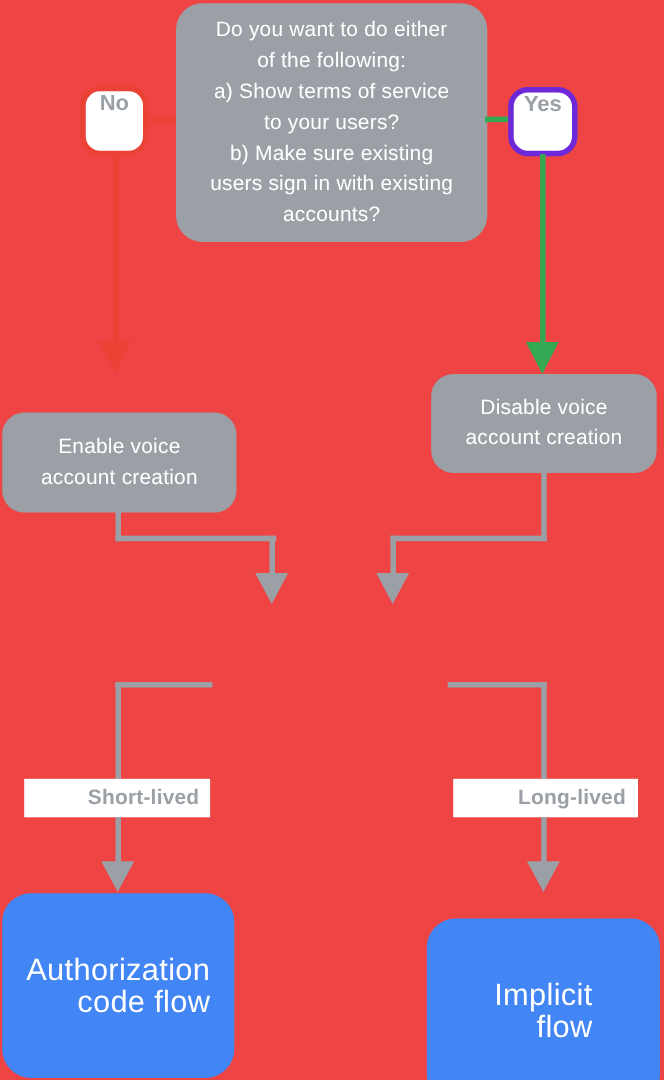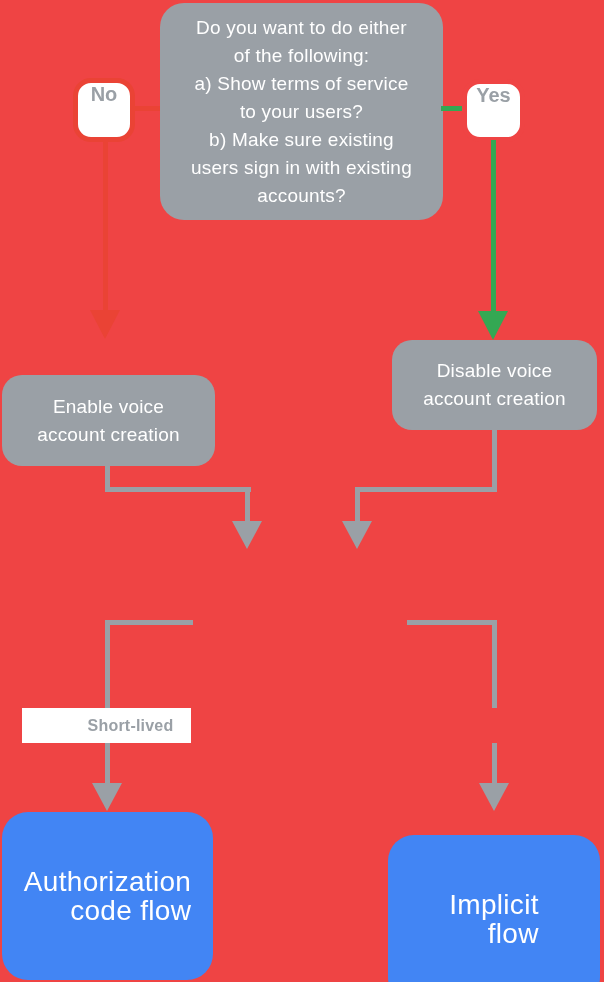--- a/index.html
+++ b/index.html
@@ -27,39 +27,39 @@
     font-size: 28px; line-height: 29px; font-weight: 400; letter-spacing: 0.3px; text-align: right;
   }
 
   
   .badge {
     background: #FFFFFF; border-radius: 18px;
     display: flex; align-items: flex-start; justify-content: center;
     color: #9AA0A6; font-size: 20px; font-weight: 700;
   }
   .badge-no  { border: 5px solid #EA4335; }
-  .badge-yes { border: 5px solid #ef4444; }
+  .badge-yes { border: 5px solid #6d28d9; }
 
   
   .line-red   { background: #EA4335; }
   .line-green { background: #34A853; }
   .line-gray  { background: #9AA0A6; }
 
   
   .arrow-down { width: 0; height: 0;
     border-left: 15px solid transparent; border-right: 15px solid transparent; }
   .arrow-red   { border-top: 29px solid #EA4335; }
   .arrow-green { border-top: 29px solid #34A853; }
   .arrow-gray  { border-top: 28px solid #9AA0A6; }
 
   
   .edge-label {
     background: #FFFFFF; color: #9AA0A6;
     display: flex; align-items: center; justify-content: center;
-    font-size: 16px; font-weight: 700; letter-spacing: 0.2px; padding-left: 48px;
+    font-size: 19px; font-weight: 700; letter-spacing: 0.2px; padding-left: 48px;
   }
 </style>
 </head>
 <body>
 
 <div class="canvas">
 
   <div class="abs node node-gray" style="left:160px; top:3px; width:283px; height:217px; border-radius:24px;">
     <span>Do you want to do either
 of the following:
@@ -107,20 +107,23 @@
   <div class="abs line-gray" style="left:105px; top:620px; width:88px; height:5px;"></div>
   <div class="abs line-gray" style="left:105px; top:620px; width:5px; height:88px;"></div>
   <div class="abs edge-label" style="left:22px; top:708px; width:169px; height:35px;">
     <span>Short-lived</span>
   </div>
   <div class="abs line-gray" style="left:105px; top:743px; width:5px; height:41px;"></div>
   <div class="abs arrow-down arrow-gray" style="left:92px; top:783px;"></div>
 
   <div class="abs line-gray" style="left:407px; top:620px; width:90px; height:5px;"></div>
   <div class="abs line-gray" style="left:492px; top:620px; width:5px; height:88px;"></div>
+  <div class="abs edge-label" style="left:412px; top:708px; width:168px; height:35px;">
+    <span>Long-lived</span>
+  </div>
   <div class="abs line-gray" style="left:492px; top:743px; width:5px; height:41px;"></div>
   <div class="abs arrow-down arrow-gray" style="left:479px; top:783px;"></div>
 
   <div class="abs node node-blue" style="left:2px; top:812px; width:211px; height:168px; border-radius:26px;">
     <span>Authorization
 code flow</span>
   </div>
   <div class="abs node node-blue" style="left:388px; top:812px; width:212px; height:168px; border-radius:26px;margin-top:23px;">
     <span>Implicit
 flow</span>

